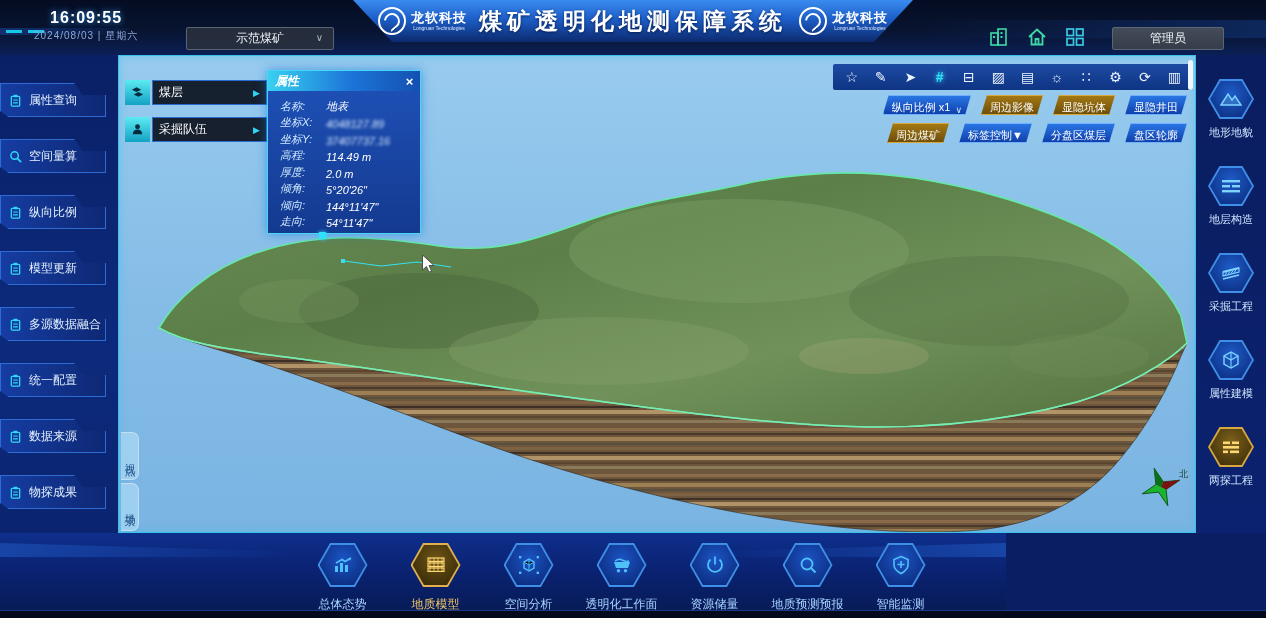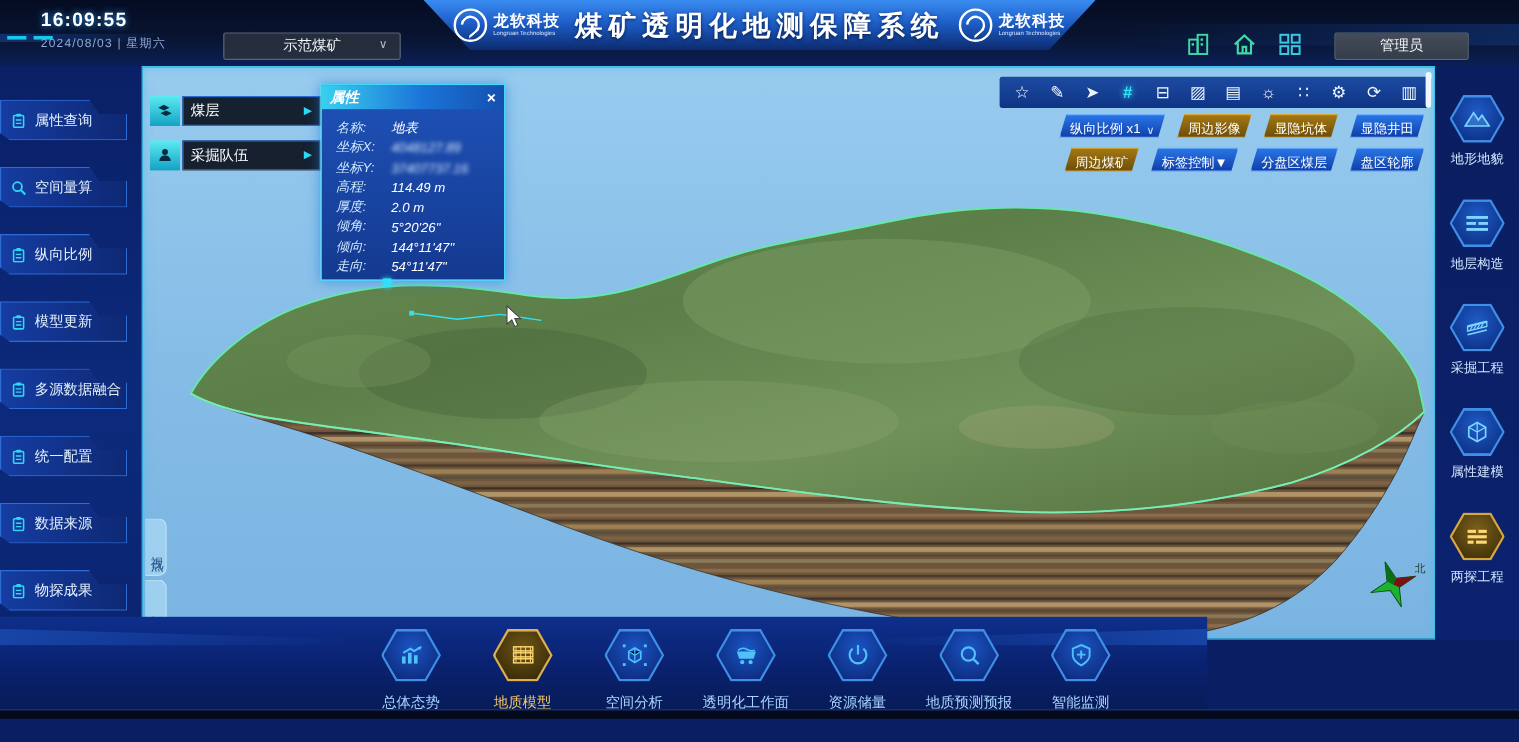--- a/index.html
+++ b/index.html
@@ -3,21 +3,21 @@
 <meta charset="utf-8">
 <style>
   html,body{margin:0;padding:0}
   body{
     width:1266px;height:618px;position:relative;overflow:hidden;
     background:#0a1e63;font-family:"Liberation Sans","DejaVu Sans",sans-serif;
     -webkit-font-smoothing:antialiased;
   }
   
   .header{position:absolute;left:0;top:0;width:1266px;height:55px;
-    background:linear-gradient(180deg,#050c22 0%,#081430 55%,#0b1f55 100%);}
+    background:linear-gradient(180deg,#050c22 0%,#081430 55%,#0b1f55 100%);text-align:center;}
   .hdr-deco-a{position:absolute;left:0;top:28px;width:130px;height:7px;
     background:linear-gradient(90deg,#10306e,#0a1838);clip-path:polygon(0 0,100% 0,92% 100%,0 100%);}
   .hdr-deco-a i{position:absolute;top:2px;width:16px;height:3px;background:#17c8e8;display:block}
   .hdr-deco-b{position:absolute;left:440px;top:27px;width:210px;height:5px;
     background:linear-gradient(90deg,rgba(23,200,232,0),#17c8e8 35%,#2a7fe0 70%,rgba(10,30,90,0));
     clip-path:polygon(0 0,100% 0,96% 100%,2% 100%);}
   .hdr-deco-c{position:absolute;right:0;top:20px;width:340px;height:18px;
     background:linear-gradient(90deg,rgba(10,26,70,0),#10306e);border-radius:0 0 0 40px;opacity:.7}
   .time-block{position:absolute;left:34px;top:9px;color:#fff}
   .time-big{font-size:16px;font-weight:bold;letter-spacing:1px;text-shadow:0 0 6px #2f8fe0}
@@ -108,21 +108,21 @@
     background:linear-gradient(180deg,#0a1d5e,#0b2270);display:flex;flex-direction:column;align-items:center;padding-top:24px;box-sizing:border-box}
   .rs-item{height:87px;display:flex;flex-direction:column;align-items:center;flex:0 0 auto;cursor:pointer}
   .hex{position:relative;width:46px;height:40px;
     clip-path:polygon(25% 0,75% 0,100% 50%,75% 100%,25% 100%,0 50%);background:#3f8fe8}
   .hex .hex-in{position:absolute;inset:2px;clip-path:polygon(25% 0,75% 0,100% 50%,75% 100%,25% 100%,0 50%);
     background:radial-gradient(circle at 50% 35%,#1e5cc8,#0a2878);display:flex;align-items:center;justify-content:center}
   .hex.gold{background:#d8a840}
   .hex.gold .hex-in{background:radial-gradient(circle at 50% 35%,#7d611c,#352806)}
   .rs-label{margin-top:6px;color:#cfe4ff;font-size:11px;white-space:nowrap}
   
-  .bottom-nav{position:absolute;left:0;top:514px;width:1006px;height:85px;
+  .bottom-nav{position:absolute;left:0;top:533px;width:1006px;height:85px;
     background:linear-gradient(180deg,#0e2f8c 0%,#0a2271 45%,#071a52 100%);}
   .bn-deco{position:absolute;top:10px;height:14px;width:290px;opacity:.8;
     background:linear-gradient(90deg,#1a4cb0,rgba(20,60,160,0));}
   .bn-deco.l{left:0;clip-path:polygon(0 0,100% 60%,100% 100%,0 100%)}
   .bn-deco.r{right:0;transform:scaleX(-1);clip-path:polygon(0 0,100% 60%,100% 100%,0 100%)}
   .bn-items{position:absolute;left:296px;top:10px;display:flex}
   .bn-item{width:93px;display:flex;flex-direction:column;align-items:center;cursor:pointer}
   .bn-hex{position:relative;width:50px;height:44px;
     clip-path:polygon(25% 0,75% 0,100% 50%,75% 100%,25% 100%,0 50%);background:#3f8fe8}
   .bn-hex .hex-in{position:absolute;inset:2px;clip-path:polygon(25% 0,75% 0,100% 50%,75% 100%,25% 100%,0 50%);

